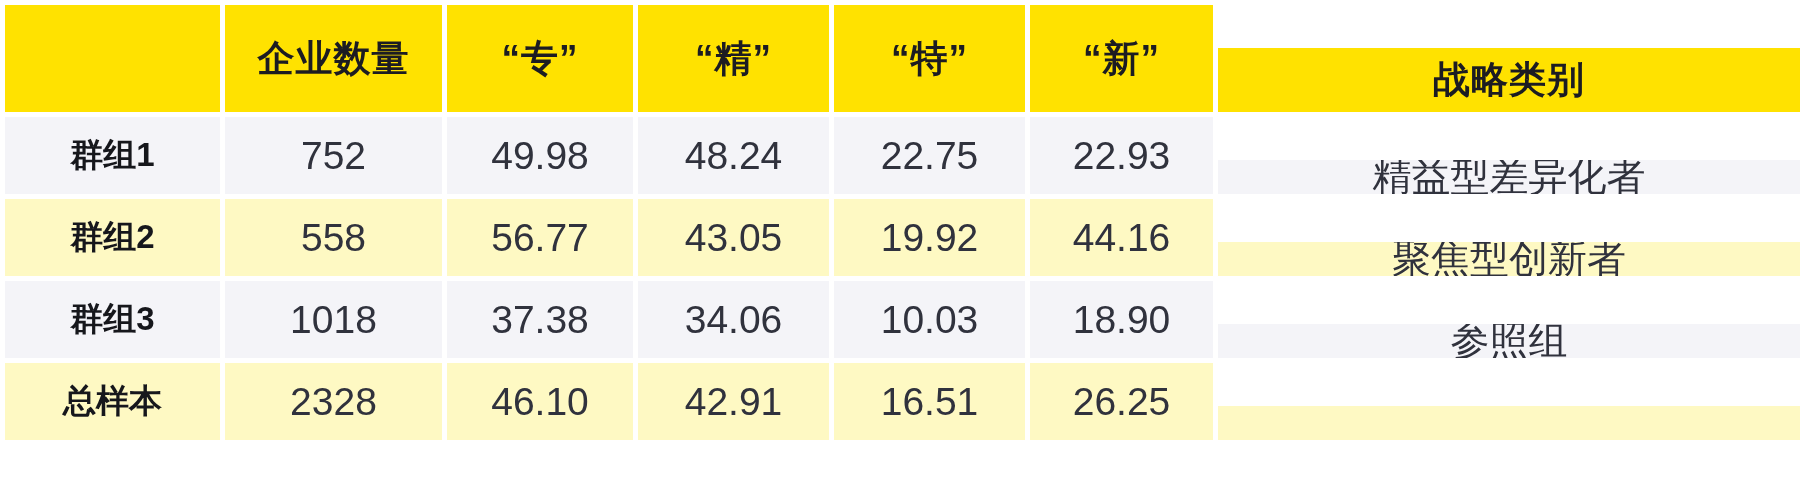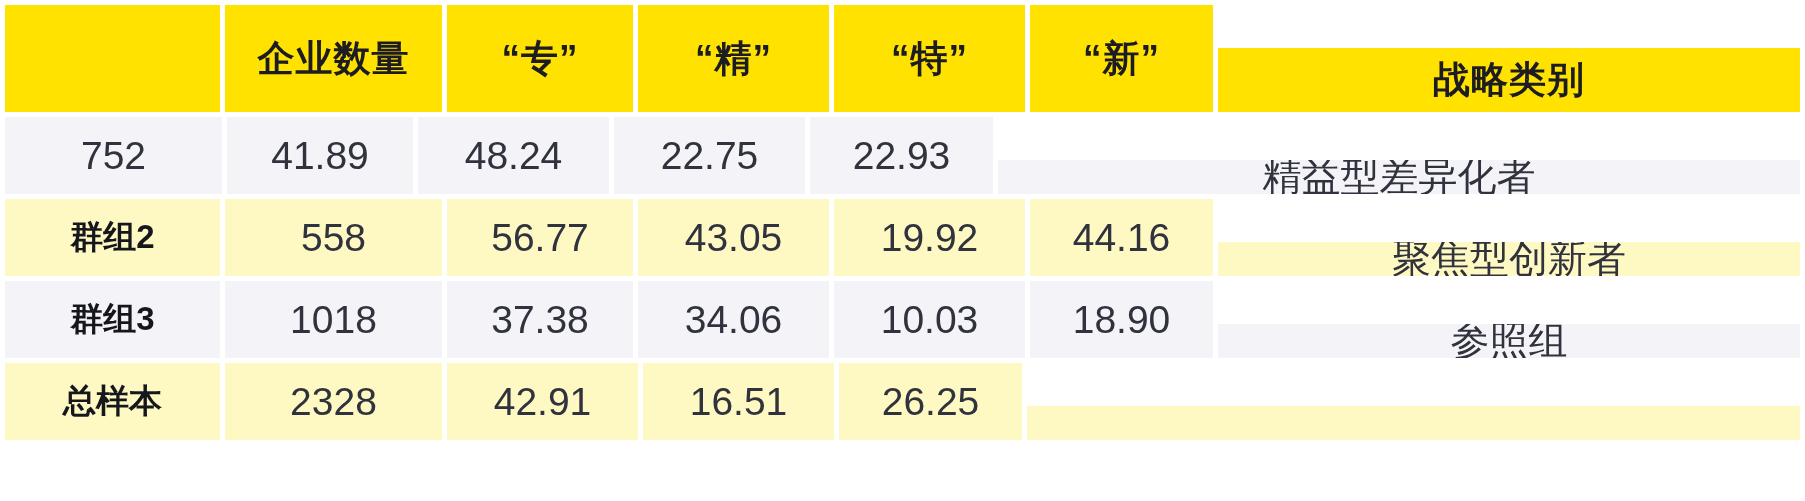--- a/index.html
+++ b/index.html
@@ -88,22 +88,23 @@
     <div class="tcell c0"></div>
     <div class="tcell c1">企业数量</div>
     <div class="tcell c2">“专”</div>
     <div class="tcell c3">“精”</div>
     <div class="tcell c4">“特”</div>
     <div class="tcell c5">“新”</div>
     <div class="tcell c6">战略类别</div>
   </div>
 
   <div class="trow row-body row-light">
+    <div class="tcell c0">群组1</div>
     <div class="tcell c1">752</div>
-    <div class="tcell c2">41.89</div>
+    <div class="tcell c2">49.98</div>
     <div class="tcell c3 val-red">48.24</div>
     <div class="tcell c4 val-red">22.75</div>
     <div class="tcell c5">22.93</div>
     <div class="tcell c6 cat-text">精益型差异化者</div>
   </div>
 
   <div class="trow row-body row-dark">
     <div class="tcell c0">群组2</div>
     <div class="tcell c1">558</div>
     <div class="tcell c2 val-red">56.77</div>
@@ -119,19 +120,20 @@
     <div class="tcell c2">37.38</div>
     <div class="tcell c3">34.06</div>
     <div class="tcell c4">10.03</div>
     <div class="tcell c5">18.90</div>
     <div class="tcell c6 cat-text">参照组</div>
   </div>
 
   <div class="trow row-body row-dark">
     <div class="tcell c0">总样本</div>
     <div class="tcell c1">2328</div>
+    <div class="tcell c2">46.10</div>
     <div class="tcell c3">42.91</div>
     <div class="tcell c4">16.51</div>
     <div class="tcell c5">26.25</div>
     <div class="tcell c6 cat-text"></div>
   </div>
 
 </div>
 
 </body></html>

